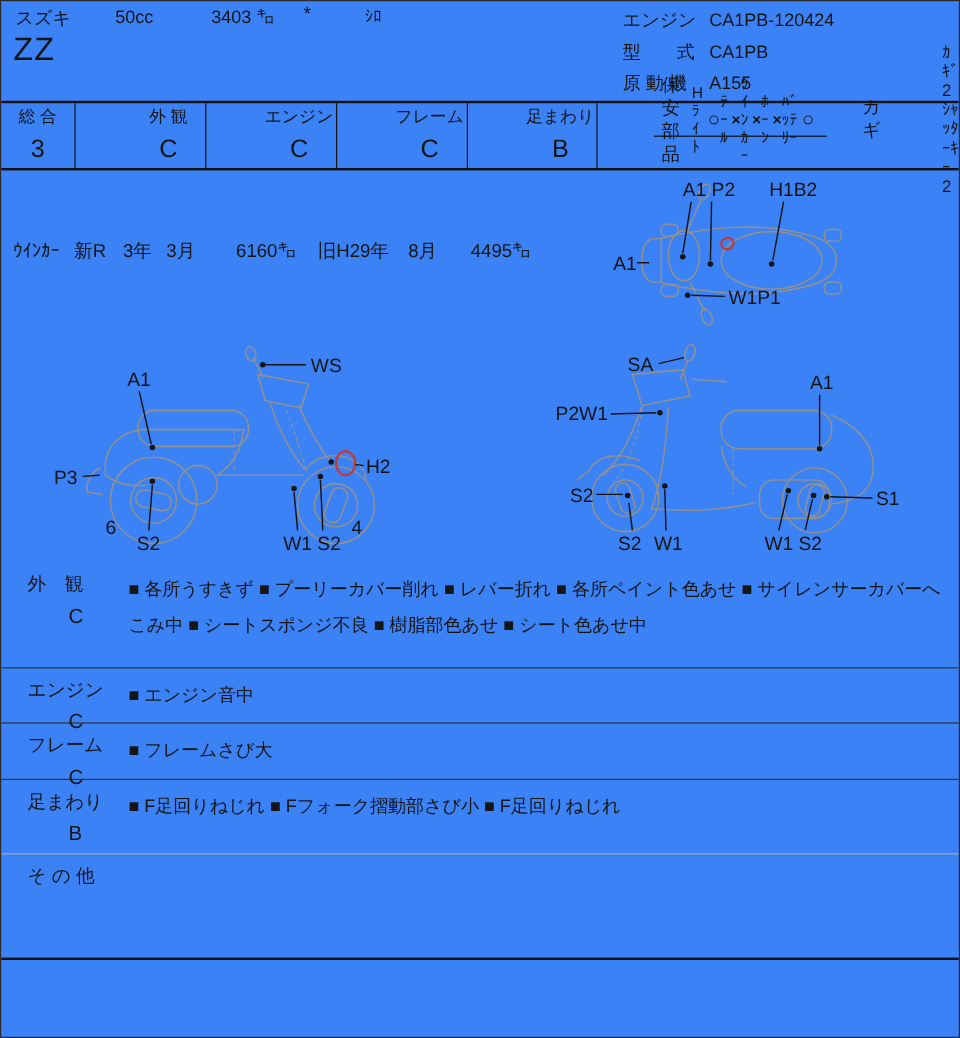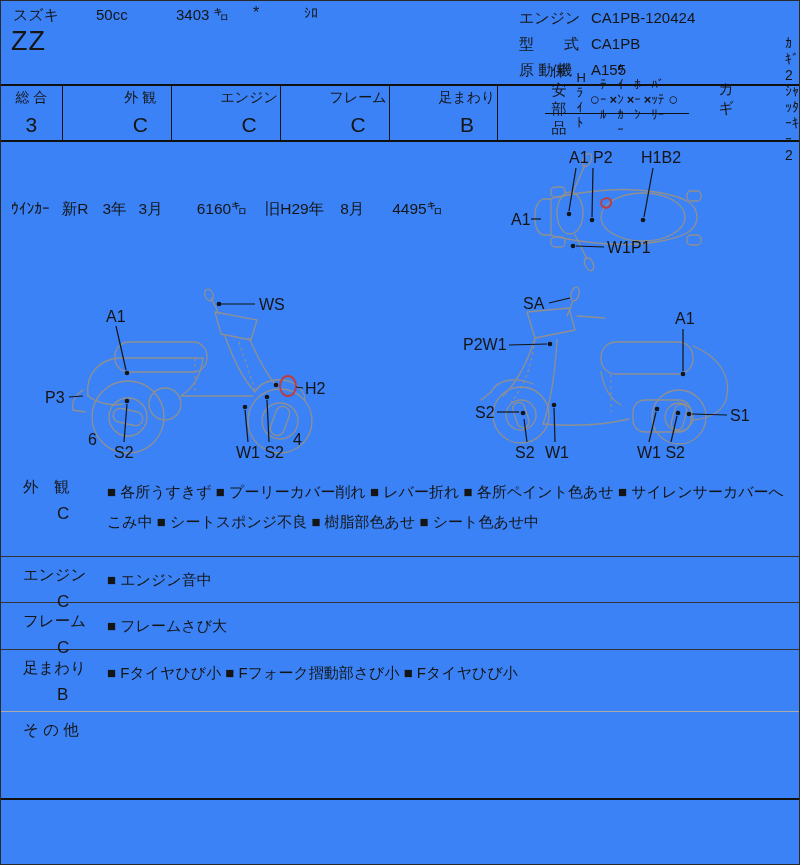--- a/index.html
+++ b/index.html
@@ -296,21 +296,21 @@
       <div class="cond-grade">C</div>
     </div>
     <div class="cond-items">■ フレームさび大</div>
   </div>
 
   <div class="cond c-ashi">
     <div class="cond-label">
       <div>足まわり</div>
       <div class="cond-grade">B</div>
     </div>
-    <div class="cond-items">■ Fタイヤひび小 ■ Fフォーク摺動部さび小 ■ Fタイヤひび小</div>
+    <div class="cond-items">■ F足回りねじれ ■ Fフォーク摺動部さび小 ■ F足回りねじれ</div>
   </div>
 
   <div class="cond c-other">
     <div class="cond-label">
       <div>そ の 他</div>
       <div class="cond-grade"></div>
     </div>
     <div class="cond-items"></div>
   </div>
 

